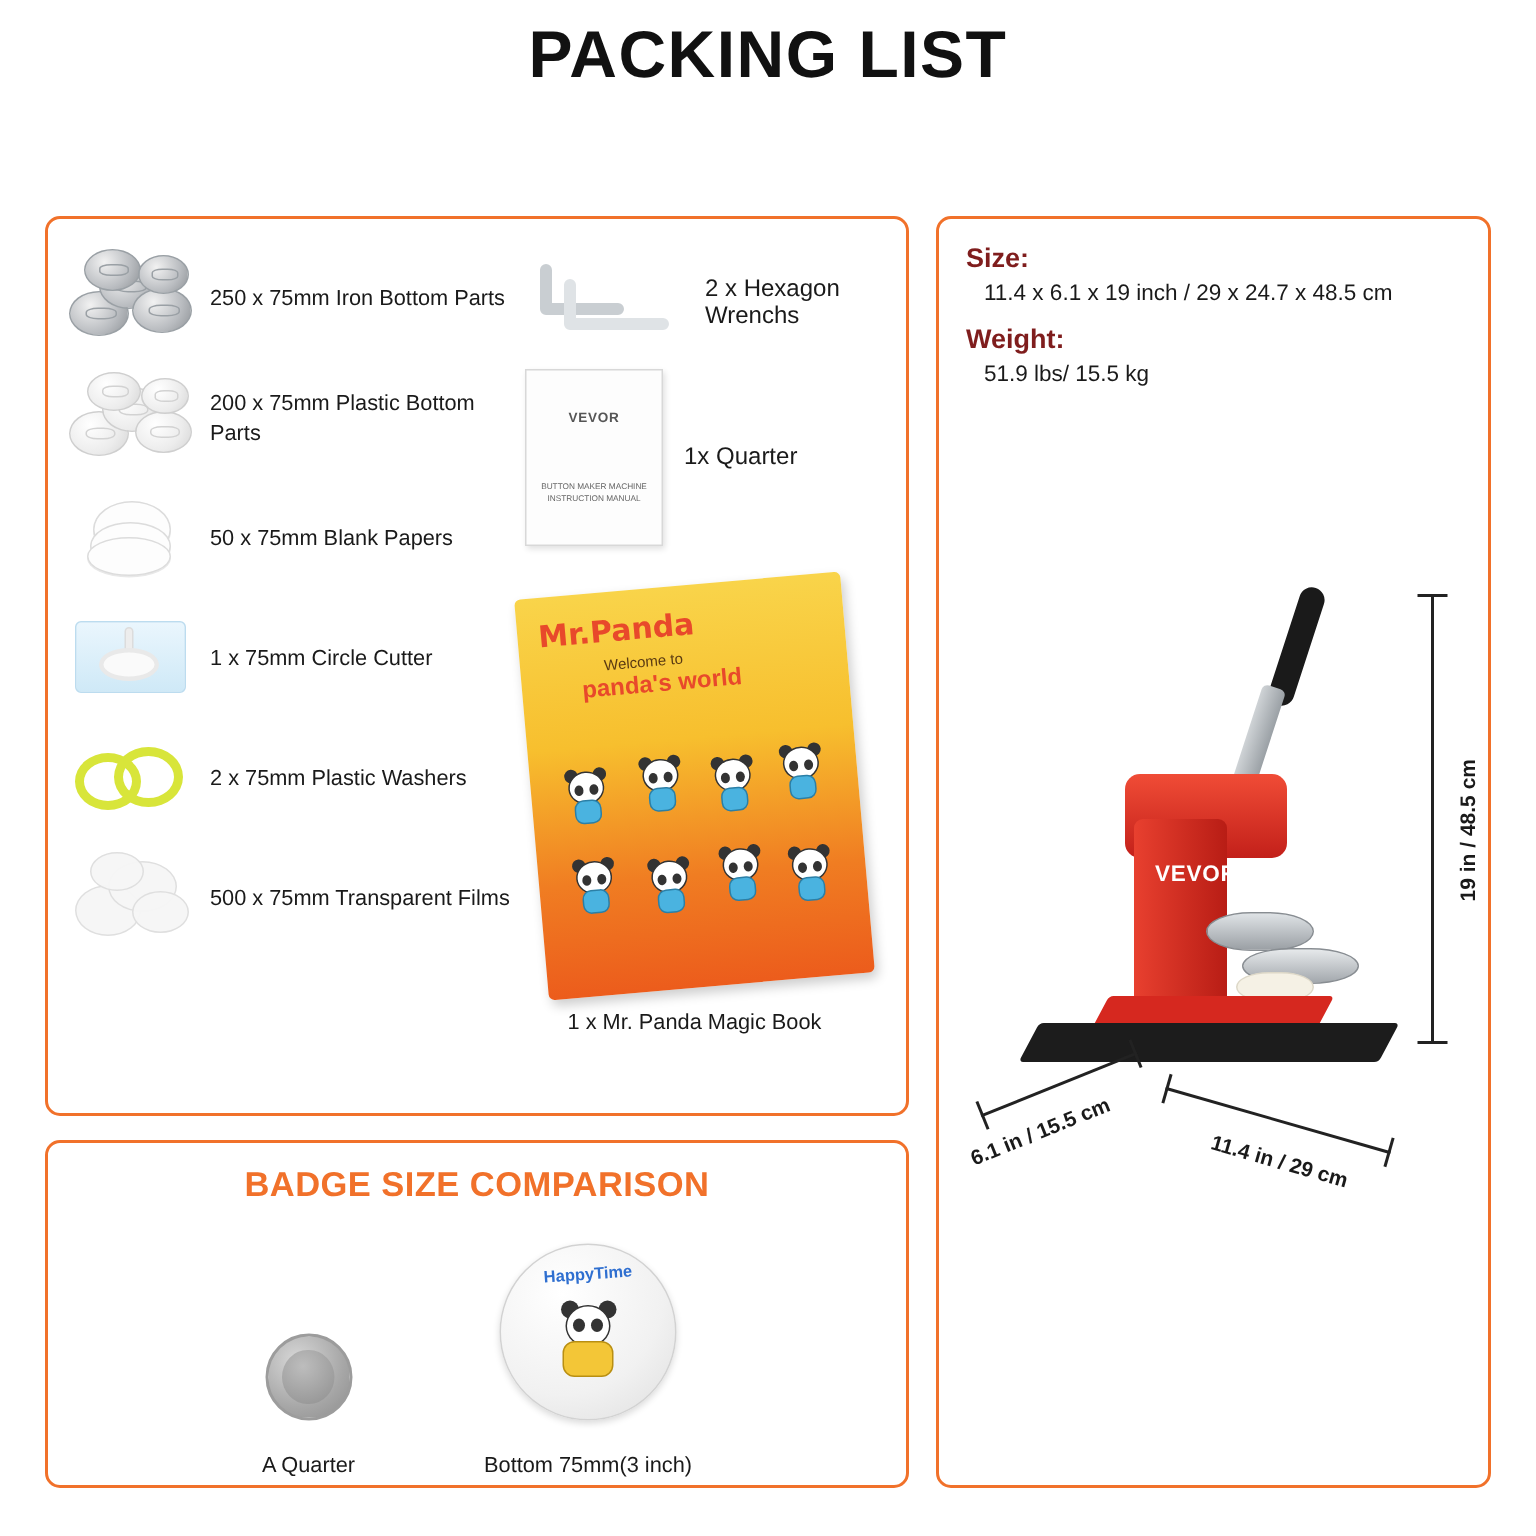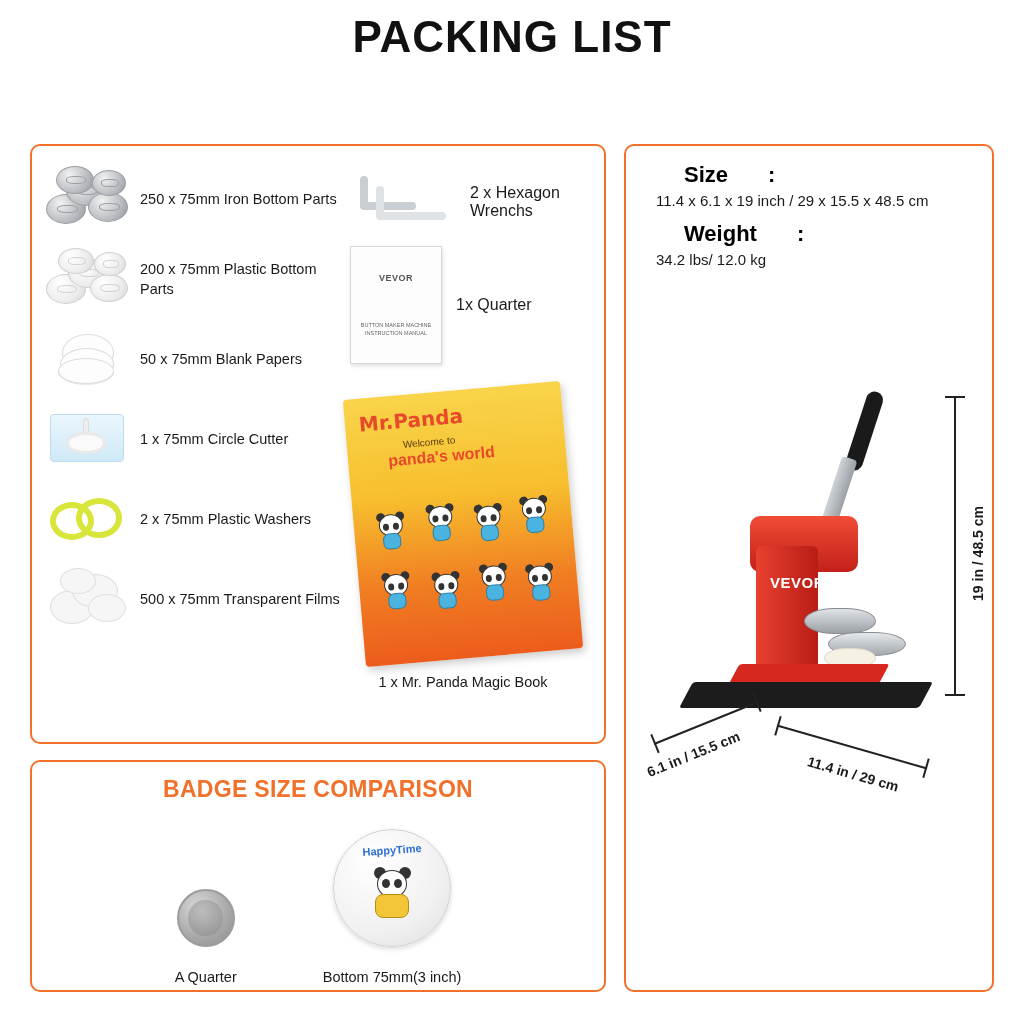--- a/index.html
+++ b/index.html
@@ -340,24 +340,23 @@
     font-size:14.5px;
     text-align:center;
   }
   
   .col-right {
     flex:1;
     position:relative;
     padding:16px 18px;
   }
   .spec-label {
-    color:#000000;
+    color:#7f1d1d;
     font-weight:bold;
-    font-size:22px;
-    margin-left:40px;
+    font-size:18px;
   }
   .spec-value {
     font-size:15px;
     margin:4px 0 12px 12px;
   }
   
   .machine {
     position:absolute;
     left:52px; top:250px;
     width:280px; height:360px;
@@ -687,26 +686,26 @@
         </div>
       </div>
     </div>
 
   </div>
 
   <div class="panel col-right">
 
     <div>
       <span class="spec-label">Size</span><span class="spec-label colon">:</span>
-      <div class="spec-value">11.4 x 6.1 x 19 inch / 29 x 15.5 x 48.5 cm</div>
+      <div class="spec-value">11.4 x 6.1 x 19 inch / 29 x 24.7 x 48.5 cm</div>
     </div>
 
     <div>
       <span class="spec-label">Weight</span><span class="spec-label colon">:</span>
-      <div class="spec-value">34.2 lbs/ 12.0 kg</div>
+      <div class="spec-value">51.9 lbs/ 15.5 kg</div>
     </div>
 
     <div class="machine">
       <div class="m-handle"></div>
       <div class="m-arm"></div>
       <div class="m-joint"></div>
       <div class="m-head"></div>
       <div class="m-column"></div>
       <div class="m-logo">VEVOR</div>
       <div class="m-die1"></div>

